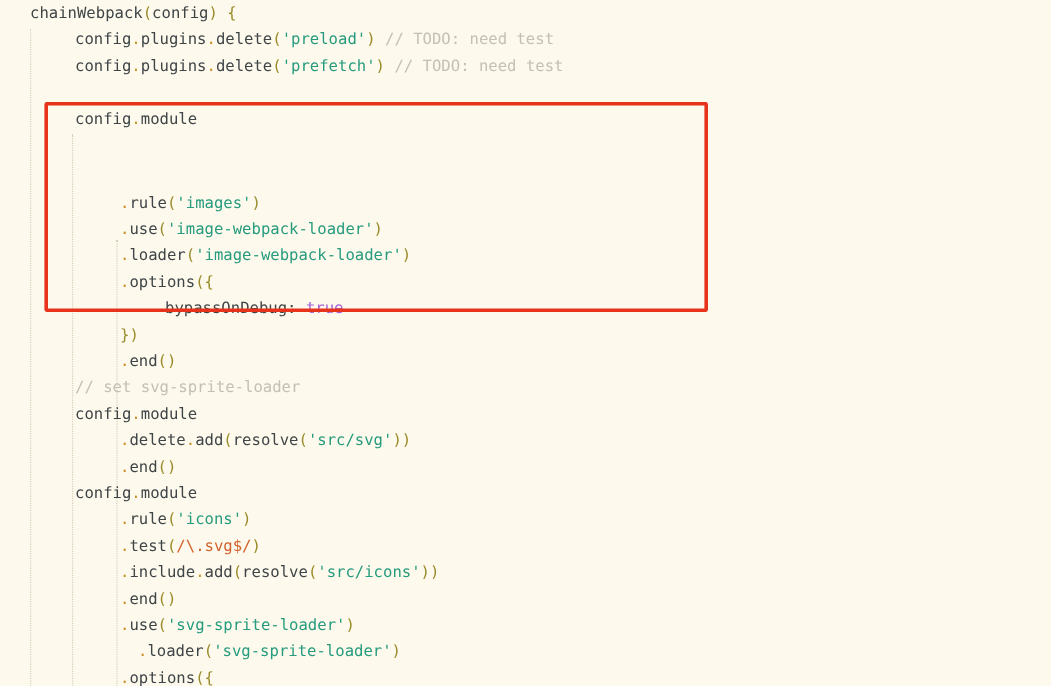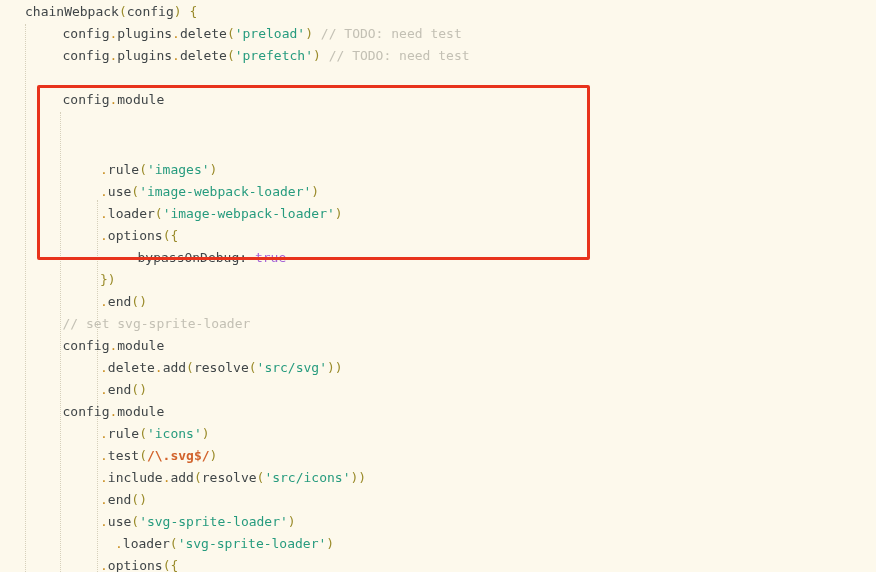--- a/index.html
+++ b/index.html
@@ -45,21 +45,21 @@
     color: #3f4547;
     z-index: 2;
   }
   
   .tok-plain   { color: #3f4547; }
   .tok-punc    { color: #9a8b2a; }
   .tok-dot     { color: #c98f22; }
   .tok-string  { color: #269b7e; }
   .tok-comment { color: #c3c0b4; }
   .tok-bool    { color: #a663d6; }
-  .tok-regex   { color: #d2622b; font-weight: bold; }
+  .tok-regex   { color: #d2622b; }
 
   .highlight-box {
     position: absolute;
     left: 37px;
     top: 85px;
     width: 553px;
     height: 175px;
     border: 3px solid #e8331c;
     border-radius: 2px;
     box-sizing: border-box;

